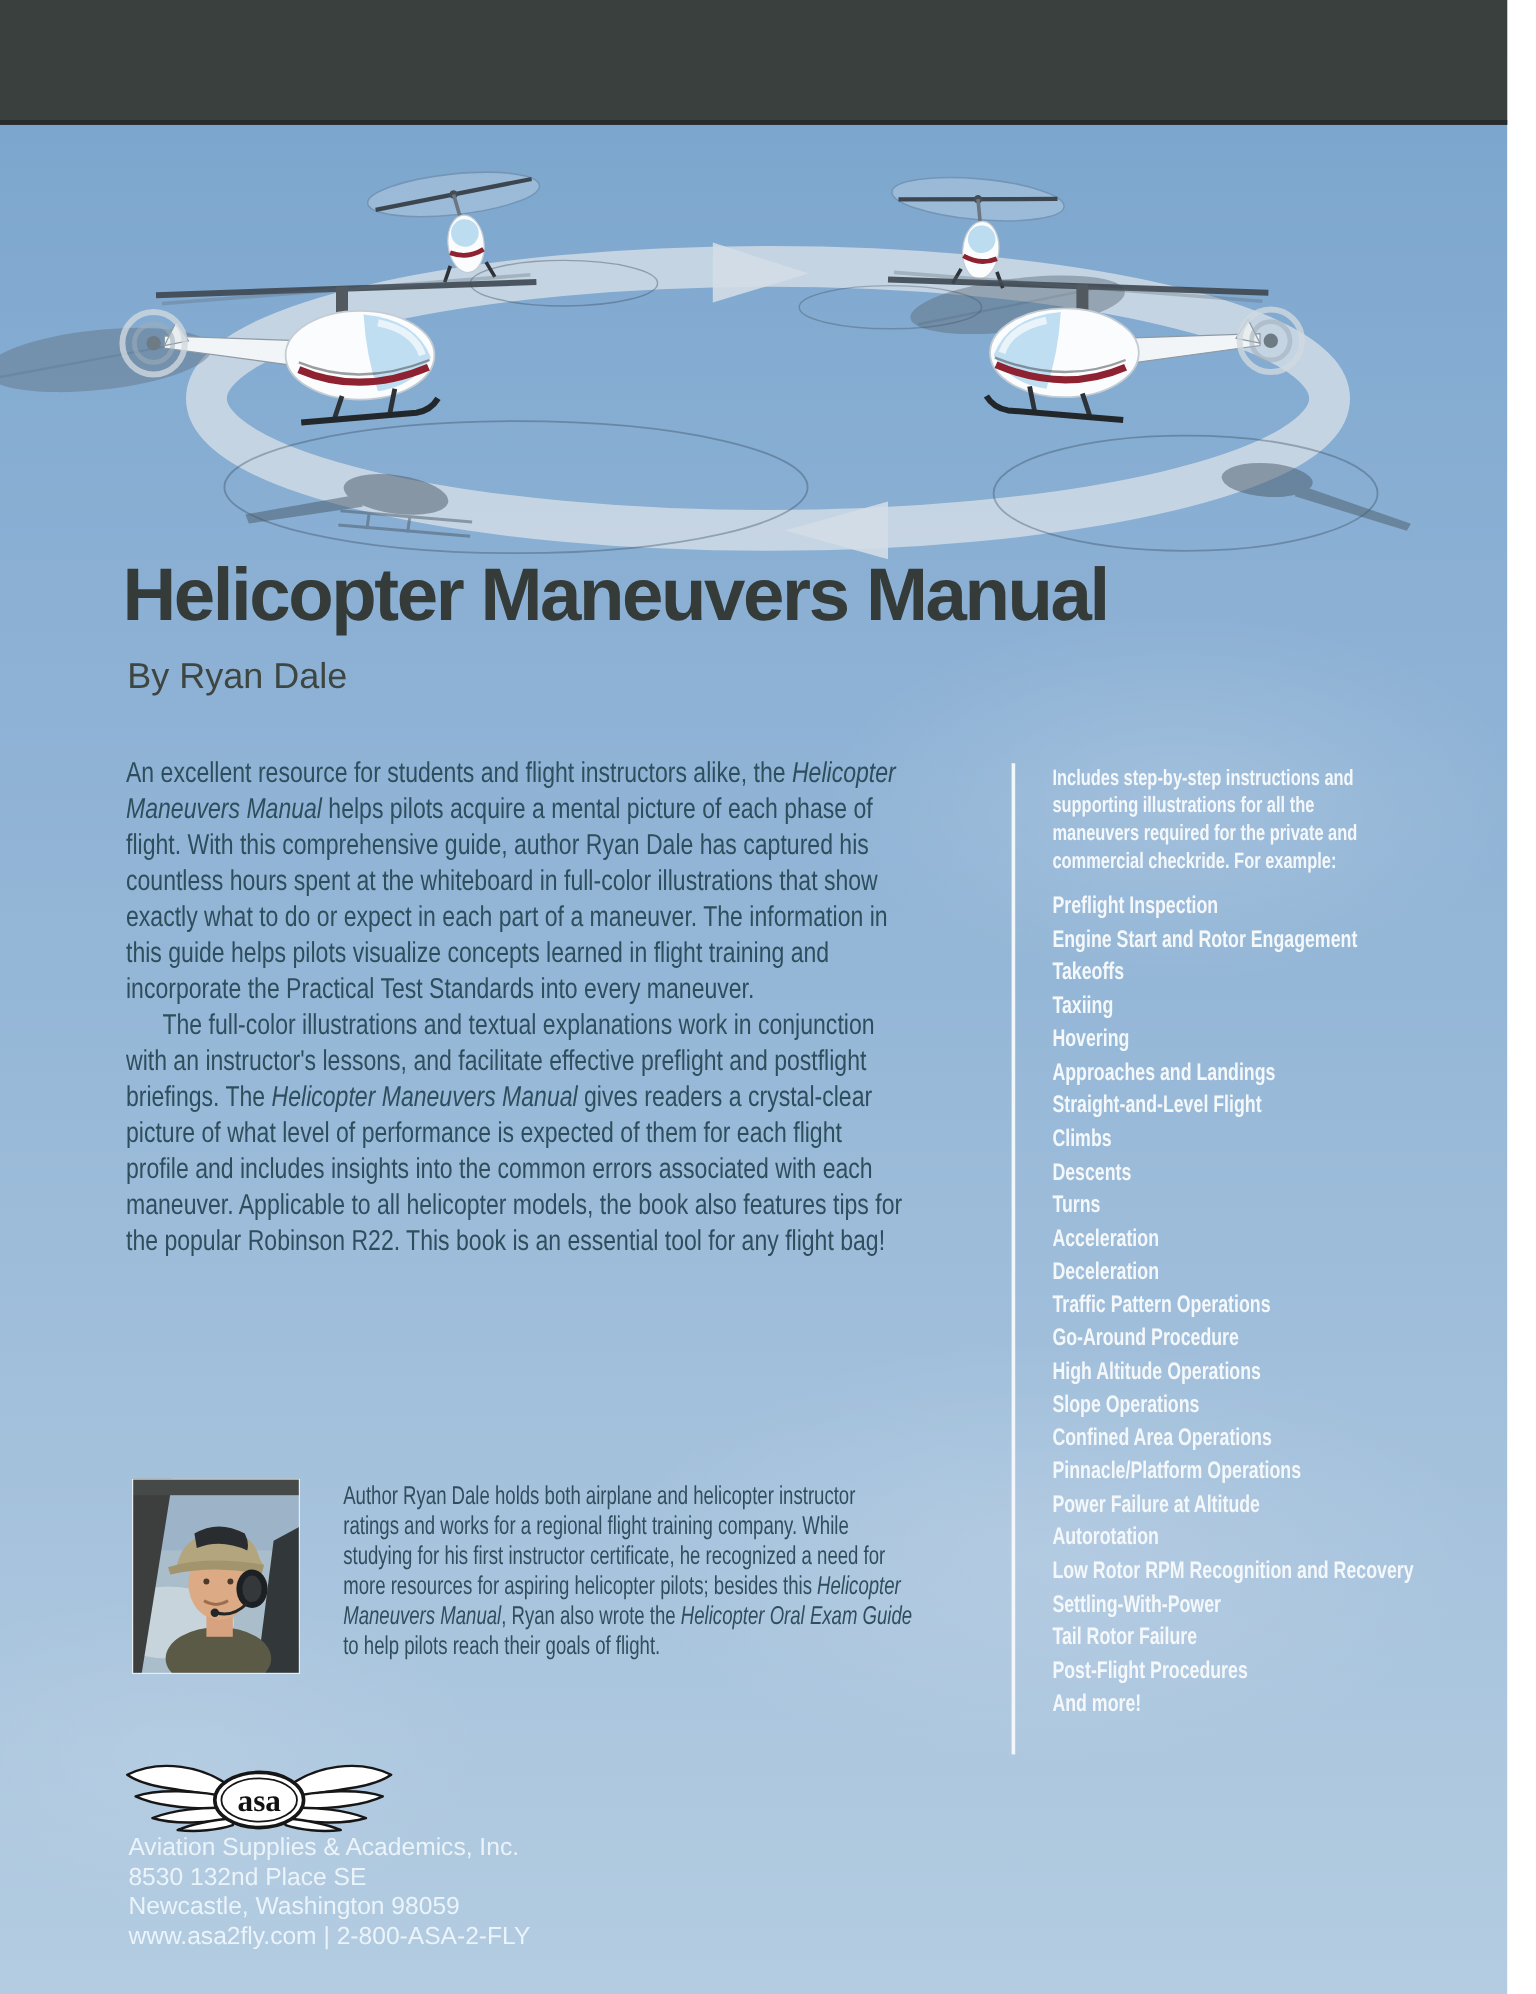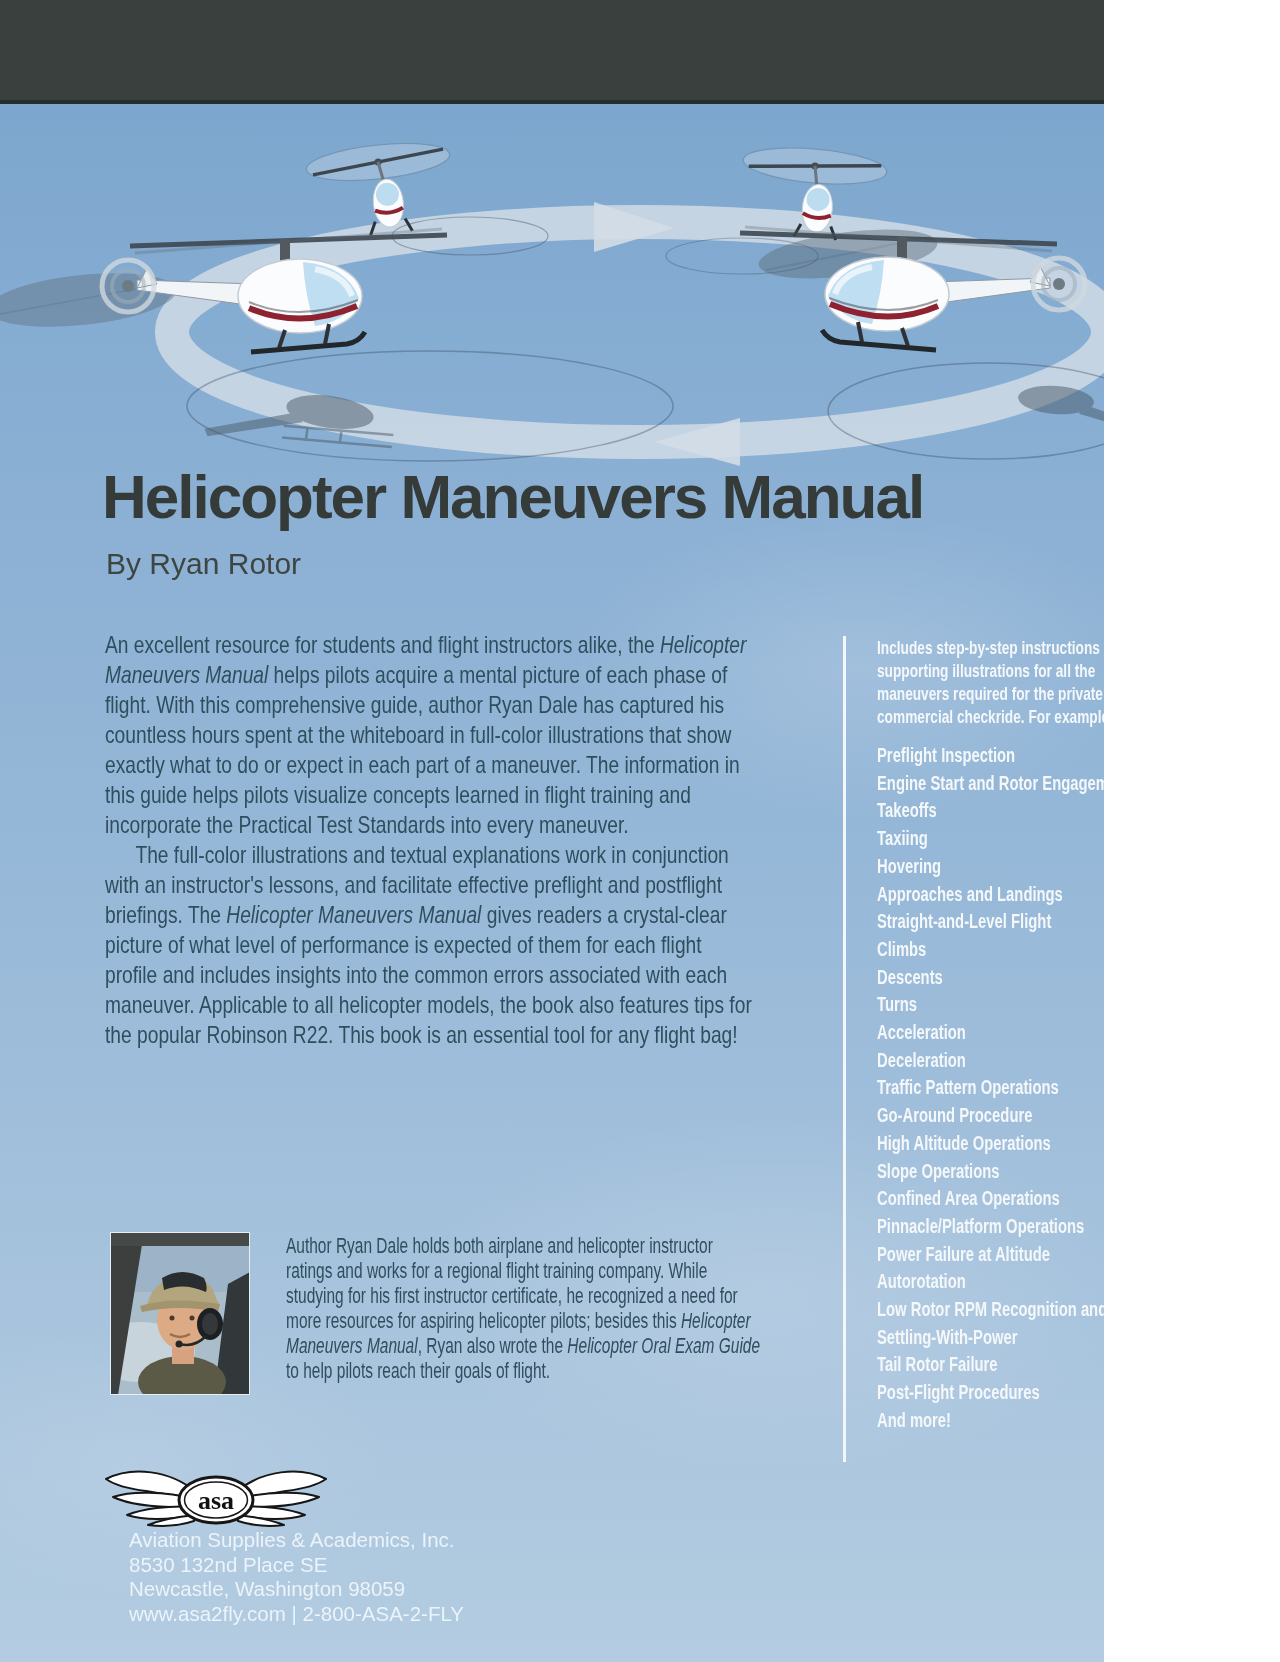--- a/index.html
+++ b/index.html
@@ -1,17 +1,17 @@
 <!DOCTYPE html>
 <html><head>
 <meta charset="utf-8">
 <style>
   html,body{margin:0;padding:0;}
   .page{
-    position:relative;width:1104px;height:1662px;overflow:hidden;
+    position:relative;width:1256px;height:1662px;overflow:hidden;
     font-family:"Liberation Sans",sans-serif;
     background:linear-gradient(180deg,#74a0c9 0%,#7fa8cf 9%,#8bb0d4 30%,#98b9d8 55%,#a7c3dd 78%,#b3cce1 100%);
   }
   .page::before{
     content:"";position:absolute;inset:0;pointer-events:none;
     background:
       radial-gradient(ellipse 420px 220px at 78% 40%, rgba(255,255,255,0.16), transparent 70%),
       radial-gradient(ellipse 520px 260px at 70% 78%, rgba(255,255,255,0.14), transparent 70%),
       radial-gradient(ellipse 380px 200px at 12% 88%, rgba(255,255,255,0.10), transparent 70%);
   }
@@ -42,21 +42,21 @@
   }
   .maneuver-list li{padding-left:32px;text-indent:-32px;}
   .author-photo{position:absolute;left:110px;top:1232px;width:140px;height:163px;}
   .author-bio{
     position:absolute;left:286px;top:1234px;width:660px;margin:0;
     font-size:21.5px;line-height:25px;color:#2f4e5d;
     transform:scaleX(0.72);transform-origin:0 0;
   }
   .asa-logo{position:absolute;left:100px;top:1468px;width:232px;height:62px;}
   .publisher-text{position:absolute;left:107px;top:1528px;font-size:20.5px;line-height:24.5px;color:rgba(238,246,251,0.95);}
-  .publisher-text div{white-space:nowrap;margin-left:22px;}
+  .publisher-text div{white-space:nowrap;}
 </style>
 </head>
 <body>
 
 <div class="page">
 
   <div class="topbar"></div>
 
   <svg class="hero" viewBox="0 0 1280 362">
     <defs>
@@ -123,21 +123,21 @@
       <polygon points="26,2 122,28 119,34 24,12" fill="#4a5a68"></polygon>
     </g>
 
     <use href="#heliTop" transform="translate(378,58) rotate(-6)"></use>
     <use href="#heliTop" transform="translate(815,62) rotate(5)"></use>
     <use href="#heliSide" transform="translate(285,192)"></use>
     <use href="#heliSide" transform="translate(902,190) scale(-1,1)"></use>
   </svg>
 
   <h1 class="title">Helicopter Maneuvers Manual</h1>
-  <div class="byline">By Ryan Rotor</div>
+  <div class="byline">By Ryan Dale</div>
 
   <div class="body-col">
     <p>An excellent resource for students and flight instructors alike, the <i>Helicopter Maneuvers Manual</i> helps pilots acquire a mental picture of each phase of flight. With this comprehensive guide, author Ryan Dale has captured his countless hours spent at the whiteboard in full-color illustrations that show exactly what to do or expect in each part of a maneuver. The information in this guide helps pilots visualize concepts learned in flight training and incorporate the Practical Test Standards into every maneuver.</p>
     <p class="indent">The full-color illustrations and textual explanations work in conjunction with an instructor's lessons, and facilitate effective preflight and postflight briefings. The <i>Helicopter Maneuvers Manual</i> gives readers a crystal-clear picture of what level of performance is expected of them for each flight profile and includes insights into the common errors associated with each maneuver. Applicable to all helicopter models, the book also features tips for the popular Robinson R22. This book is an essential tool for any flight bag!</p>
   </div>
 
   <div class="sidebar-rule"></div>
   <p class="sidebar-intro">Includes step-by-step instructions and supporting illustrations for all the maneuvers required for the private and commercial checkride. For example:</p>
   <ul class="maneuver-list">
       <li>Preflight Inspection</li>

